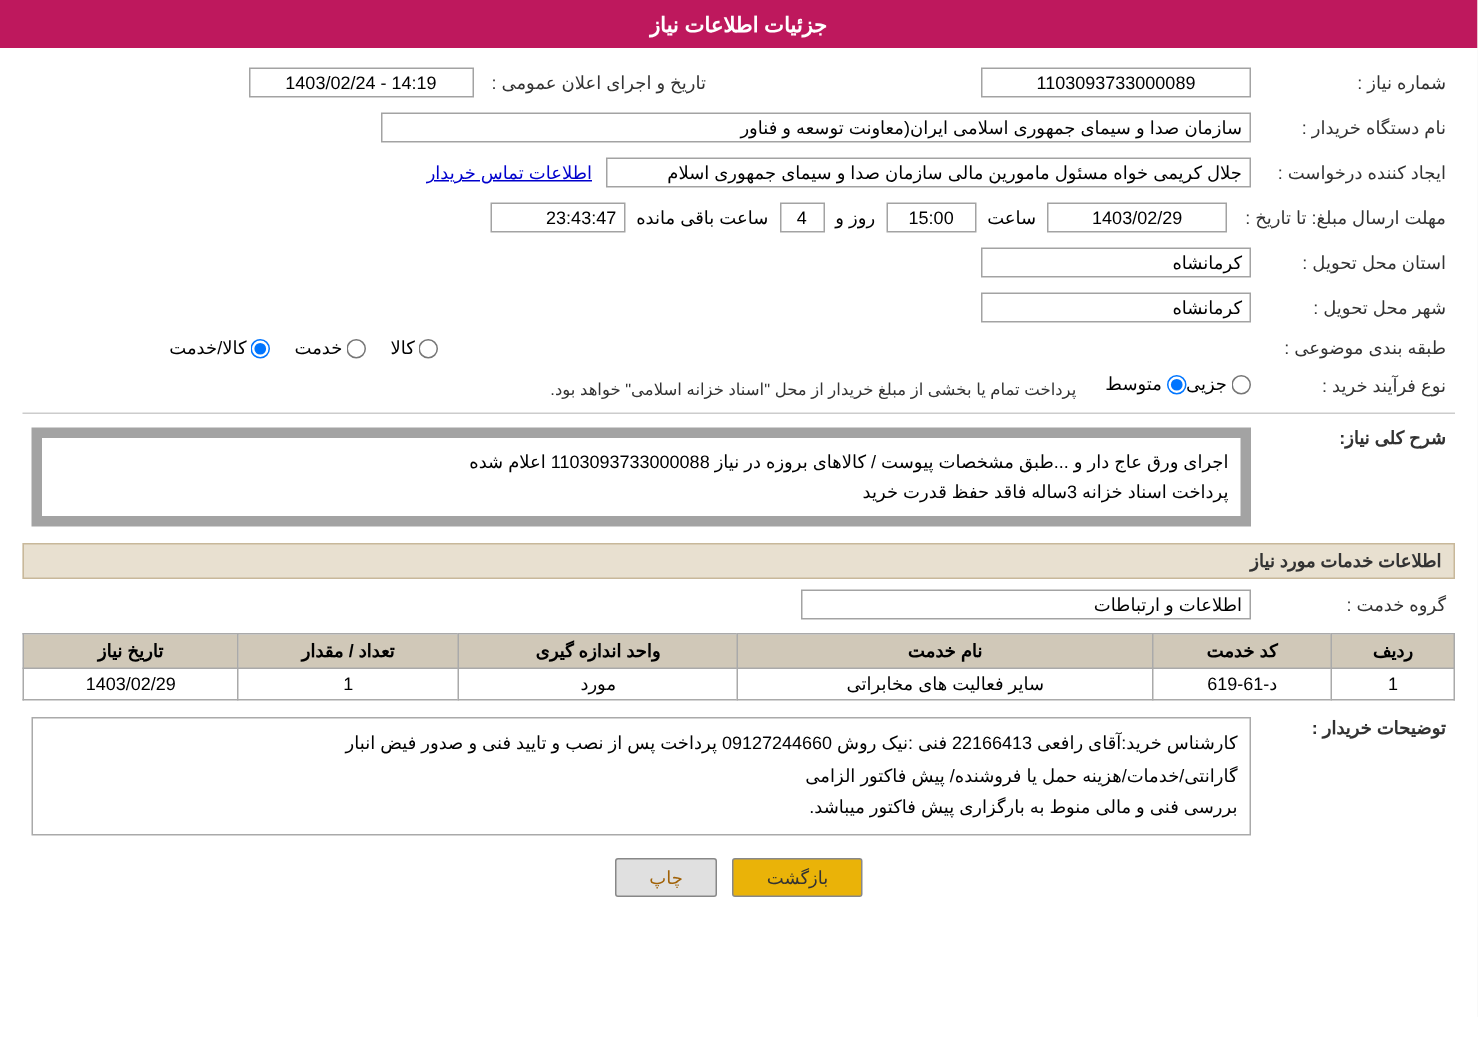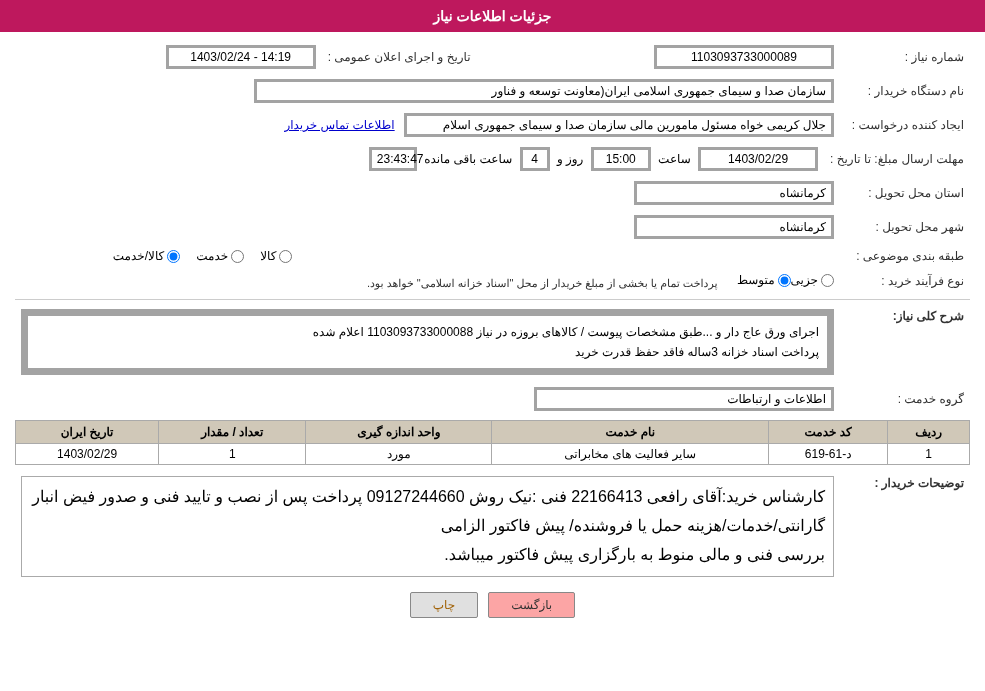--- a/index.html
+++ b/index.html
@@ -50,31 +50,31 @@
       color: #333;
       white-space: nowrap;
       text-align: right;
       font-weight: normal;
       width: 130px;
     }
     .value-cell {
       text-align: right;
     }
     .input-box {
-      border: 3px solid #a3a3a3;
+      border: 1px solid #a3a3a3;
       background: #fff;
       padding: 2px 5px;
       min-height: 20px;
       display: inline-block;
       font-size: 12px;
       font-family: Tahoma, Arial, sans-serif;
       direction: rtl;
     }
     .medium-input {
-      width: 200px;
+      width: 180px;
       padding-left: 24px;
     }
     .number-input {
       width: 180px;
       direction: ltr;
       text-align: center;
     }
     .date-input {
       width: 120px;
       direction: ltr;
@@ -130,21 +130,21 @@
       text-align: center;
       font-size: 12px;
     }
     .service-table tr:nth-child(even) td {
       background: #f9f9f9;
     }
     .buyer-notes-box {
       border: 1px solid #aaa;
       padding: 6px 8px;
       background: #fff;
-      font-size: 16px;
+      font-size: 12px;
       line-height: 1.8;
       text-align: right;
       direction: rtl;
       width: 100%;
       min-height: 70px;
     }
     .bottom-buttons {
       display: flex;
       justify-content: center;
       gap: 10px;
@@ -157,21 +157,21 @@
       font-family: Tahoma, Arial, sans-serif;
       cursor: pointer;
       border: 1px solid #888;
       border-radius: 2px;
     }
     .btn-print {
       background: #e0e0e0;
       color: #a16207;
     }
     .btn-back {
-      background: #fca5a5;
+      background: #eab308;
       color: #333;
     }
     .content-inner {
       position: relative;
     }
     .inline-label {
       font-size: 12px;
       margin-left: 4px;
       margin-right: 4px;
     }
@@ -229,21 +229,21 @@
       <tbody>
           <tr>
         <td class="label-cell">مهلت ارسال مبلغ: تا تاریخ :</td>
         <td class="value-cell">
           <span class="input-box date-input">1403/02/29</span>
           <span class="inline-label">ساعت</span>
           <span class="input-box" style="width:60px; direction:ltr; text-align:center;">15:00</span>
           <span class="inline-label">روز و</span>
           <span class="input-box" style="width:30px; direction:ltr; text-align:center;">4</span>
           <span class="inline-label">ساعت باقی مانده</span>
-          <span class="input-box" style="width:48px; direction:ltr; text-align:center;">23:43:47</span>
+          <span class="input-box" style="width:90px; direction:ltr; text-align:right;">23:43:47</span>
         </td>
       </tr>
     </tbody>
       </table>
 
     <table class="info-table">
       <tbody>
           <tr>
         <td class="label-cell">استان محل تحویل :</td>
         <td class="value-cell">
@@ -328,41 +328,42 @@
             <div class="detail-box">
               <span>اجرای ورق عاج دار و ...طبق مشخصات پیوست / کالاهای بروزه در نیاز 1103093733000088 اعلام شده</span><br>
               <span>پرداخت اسناد خزانه 3ساله فاقد حفظ قدرت خرید</span>
             </div>
           </td>
         </tr>
       </tbody>
         </table>
     </div>
 
+    <div class="section-title">اطلاعات خدمات مورد نیاز</div>
 
     <table class="info-table">
       <tbody>
           <tr>
         <td class="label-cell">گروه خدمت :</td>
         <td class="value-cell">
           <span class="input-box" style="width:300px;">اطلاعات و ارتباطات</span>
         </td>
       </tr>
     </tbody>
       </table>
 
     <table class="service-table">
       <thead>
         <tr>
           <th>ردیف</th>
           <th>کد خدمت</th>
           <th>نام خدمت</th>
           <th>واحد اندازه گیری</th>
           <th>تعداد / مقدار</th>
-          <th>تاریخ ایران</th>
+          <th>تاریخ نیاز</th>
         </tr>
       </thead>
       <tbody id="service-table-body">
       <tr>
             <td>1</td>
             <td>د-61-619</td>
             <td>سایر فعالیت های مخابراتی</td>
             <td>مورد</td>
             <td>1</td>
             <td>1403/02/29</td>

